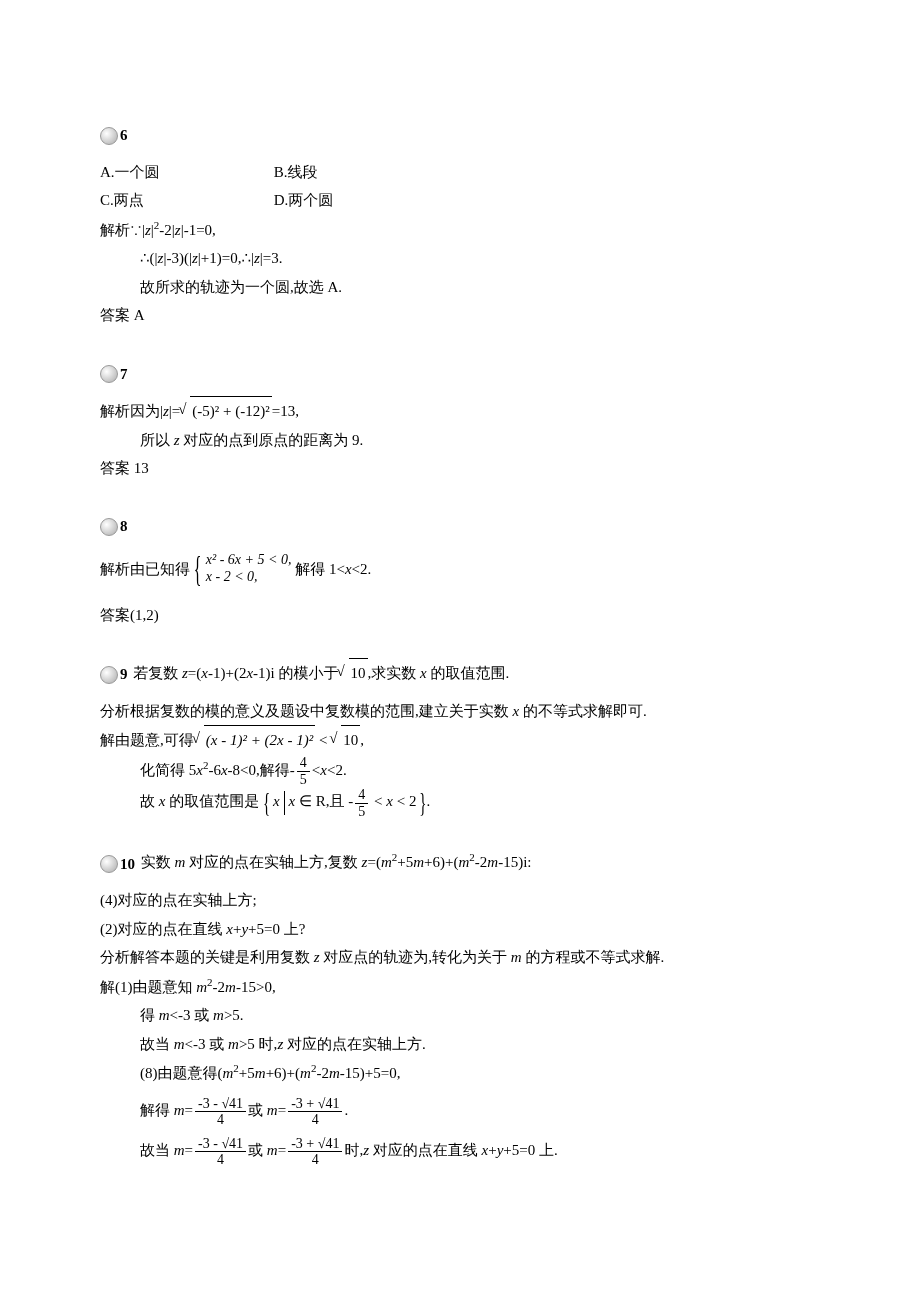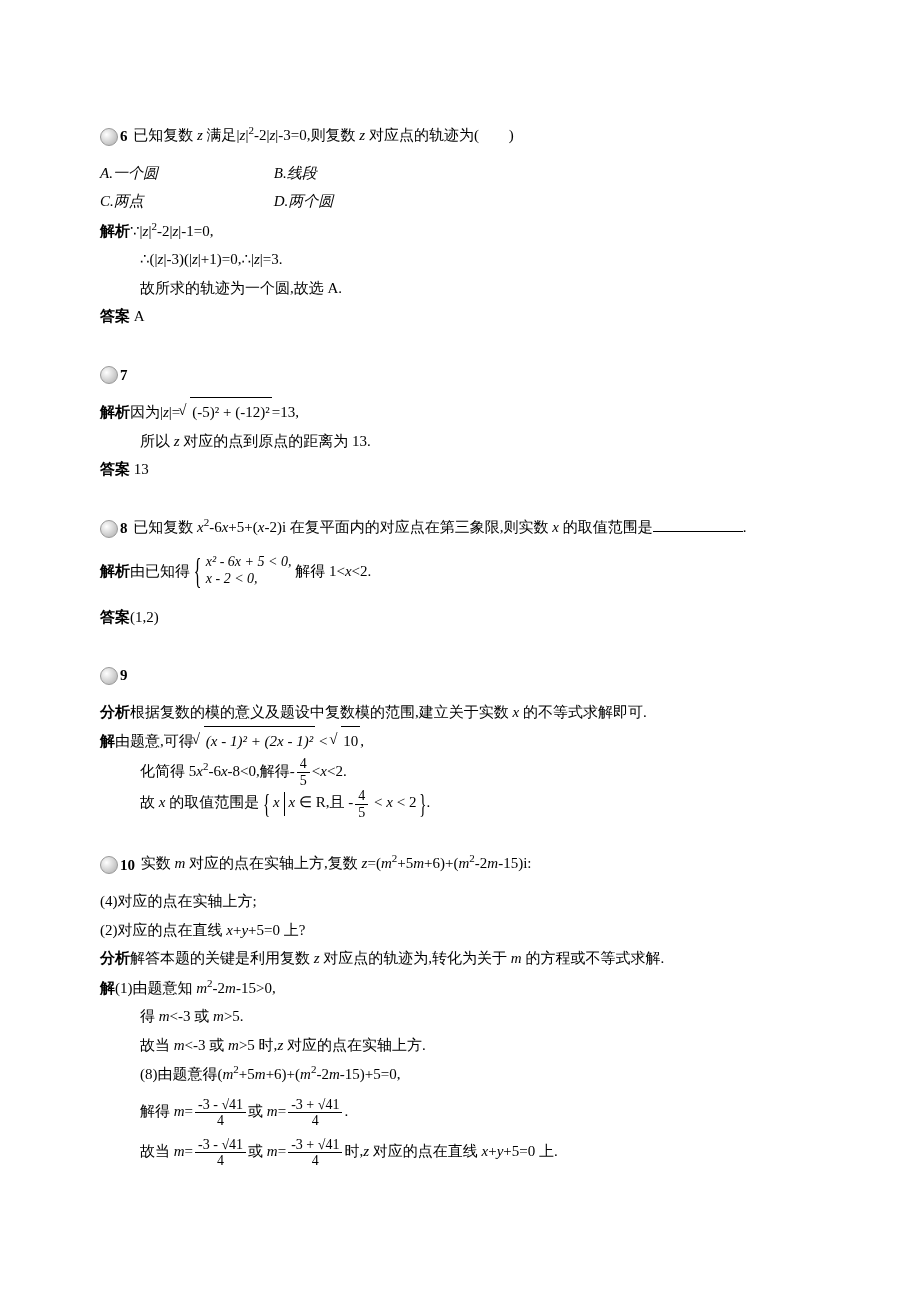--- a/index.html
+++ b/index.html
@@ -24,22 +24,22 @@
   width: 16px;
   height: 16px;
   border-radius: 50%;
   background: radial-gradient(circle at 35% 35%, #fff 0%, #ddd 40%, #aaa 100%);
   border: 1px solid #999;
   margin-right: 2px;
   vertical-align: middle;
 }
 .num { font-weight: bold; margin-right: 2px; }
 .opts { display: block; }
-.opt { display: inline-block; width: 170px; font-style: italic; }
-.label { font-weight: bold; }
+.opt { display: inline-block; width: 170px; }
+.label { font-weight: normal; }
 .indent { padding-left: 40px; }
 .frac {
   display: inline-block;
   text-align: center;
   vertical-align: middle;
   line-height: 1.1;
   font-size: 14px;
   margin: 0 2px;
 }
 .frac .fn { display: block; border-bottom: 1px solid #000; padding: 0 3px; }
@@ -113,23 +113,20 @@
 <body>
 
 
 
 
 <div class="item">
   <span class="qnum">
     <span class="bullet"></span>
     <span class="num">6</span>
   </span>
-  <span>
-    <span>已知复数 </span><i>z</i><span> 满足|</span><i>z</i><span>|</span><sup>2</sup><span>-2|</span><i>z</i><span>|-3=0,则复数 </span><i>z</i><span> 对应点的轨迹为(　　)</span>
-  </span>
 </div>
 <div class="opts">
   <span class="opt">A.一个圆</span>
   <span class="opt">B.线段</span>
 </div>
 <div class="opts">
   <span class="opt">C.两点</span>
   <span class="opt">D.两个圆</span>
 </div>
 <div>
@@ -148,35 +145,32 @@
 <div class="item">
   <span class="qnum">
     <span class="bullet"></span>
     <span class="num">7</span>
   </span>
 </div>
 <div>
   <span class="label">解析</span><span>因为|</span><i>z</i><span>|=</span><span class="sqrt"><span class="rad">(-5)² + (-12)²</span></span><span>=13,</span>
 </div>
 <div class="indent">
-  <span>所以 </span><i>z</i><span> 对应的点到原点的距离为 13.</span>
+  <span>所以 </span><i>z</i><span> 对应的点到原点的距离为 9.</span>
 </div>
 <div>
   <span class="label">答案</span><span> 13</span>
 </div>
 
 <br>
 
 <div class="item">
   <span class="qnum">
     <span class="bullet"></span>
     <span class="num">8</span>
-  </span>
-  <span>
-    <span>已知复数 </span><i>x</i><sup>2</sup><span>-6</span><i>x</i><span>+5+(</span><i>x</i><span>-2)i 在复平面内的对应点在第三象限,则实数 </span><i>x</i><span> 的取值范围是</span><span class="blank"></span><span>.</span>
   </span>
 </div>
 <div style="margin:10px 0">
   <span class="label">解析</span><span>由已知得</span>
   <span class="brace">
     <span class="brace-lines">
       <i>x² - 6x + 5 &lt; 0,</i><br>
       <i>x - 2 &lt; 0,</i>
     </span>
   </span>
@@ -186,20 +180,23 @@
   <span class="label">答案</span><span>(1,2)</span>
 </div>
 
 <br>
 
 <div class="item">
   <span class="qnum">
     <span class="bullet"></span>
     <span class="num">9</span>
   </span>
+  <span>
+    <span>若复数 </span><i>z</i><span>=(</span><i>x</i><span>-1)+(2</span><i>x</i><span>-1)i 的模小于</span><span class="sqrt"><span class="rad">10</span></span><span>,求实数 </span><i>x</i><span> 的取值范围.</span>
+  </span>
 </div>
 <div>
   <span class="label">分析</span><span>根据复数的模的意义及题设中复数模的范围,建立关于实数 </span><i>x</i><span> 的不等式求解即可.</span>
 </div>
 <div>
   <span class="label">解</span><span>由题意,可得</span><span class="sqrt"><span class="rad"><i>(x - 1)² + (2x - 1)²</i></span></span><span> &lt; </span><span class="sqrt"><span class="rad">10</span></span><span>,</span>
 </div>
 <div class="indent">
   <span>化简得 5</span><i>x</i><sup>2</sup><span>-6</span><i>x</i><span>-8&lt;0,解得-</span><span class="frac"><span class="fn">4</span><span class="fd">5</span></span><span>&lt;</span><i>x</i><span>&lt;2.</span>
 </div>

